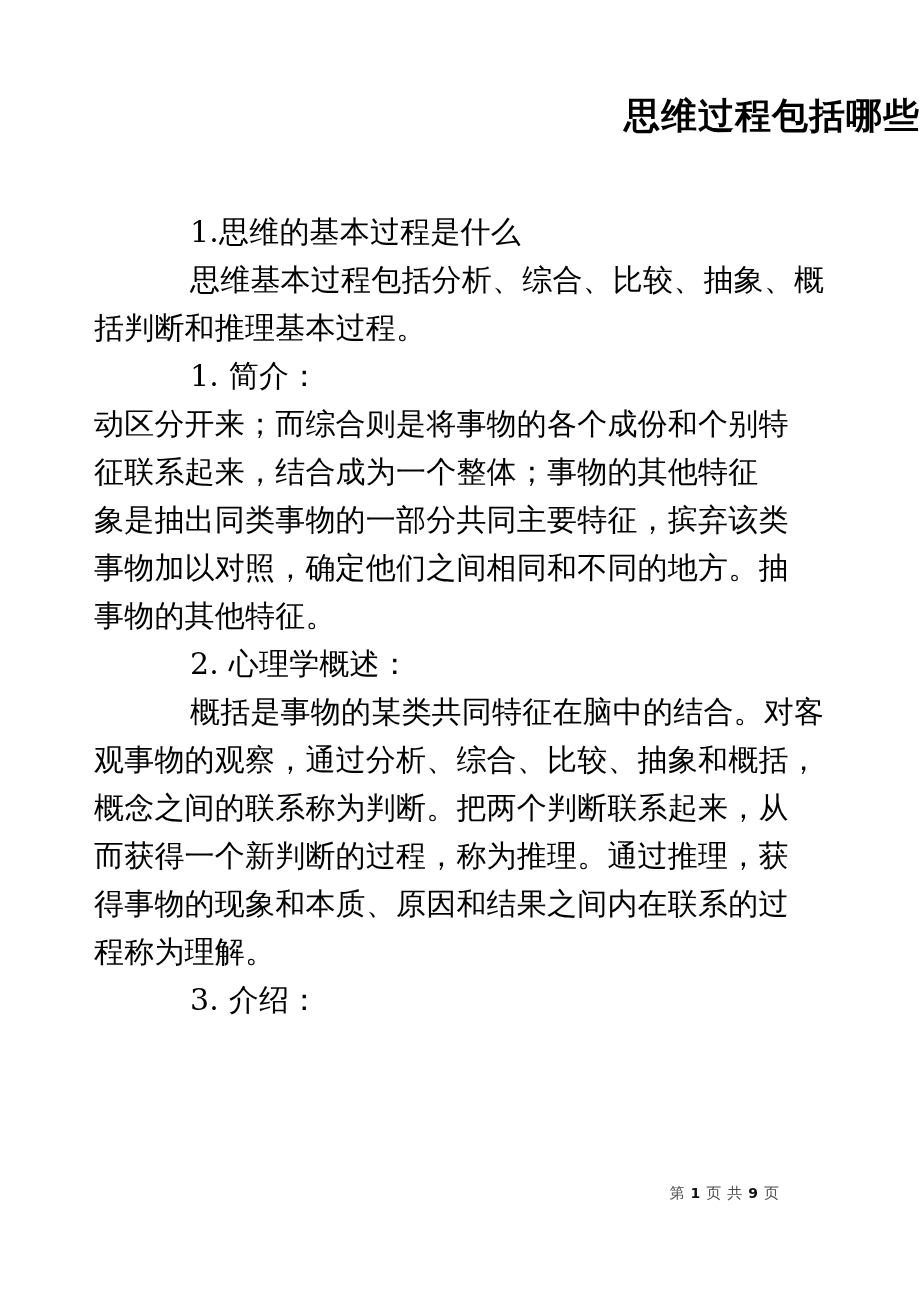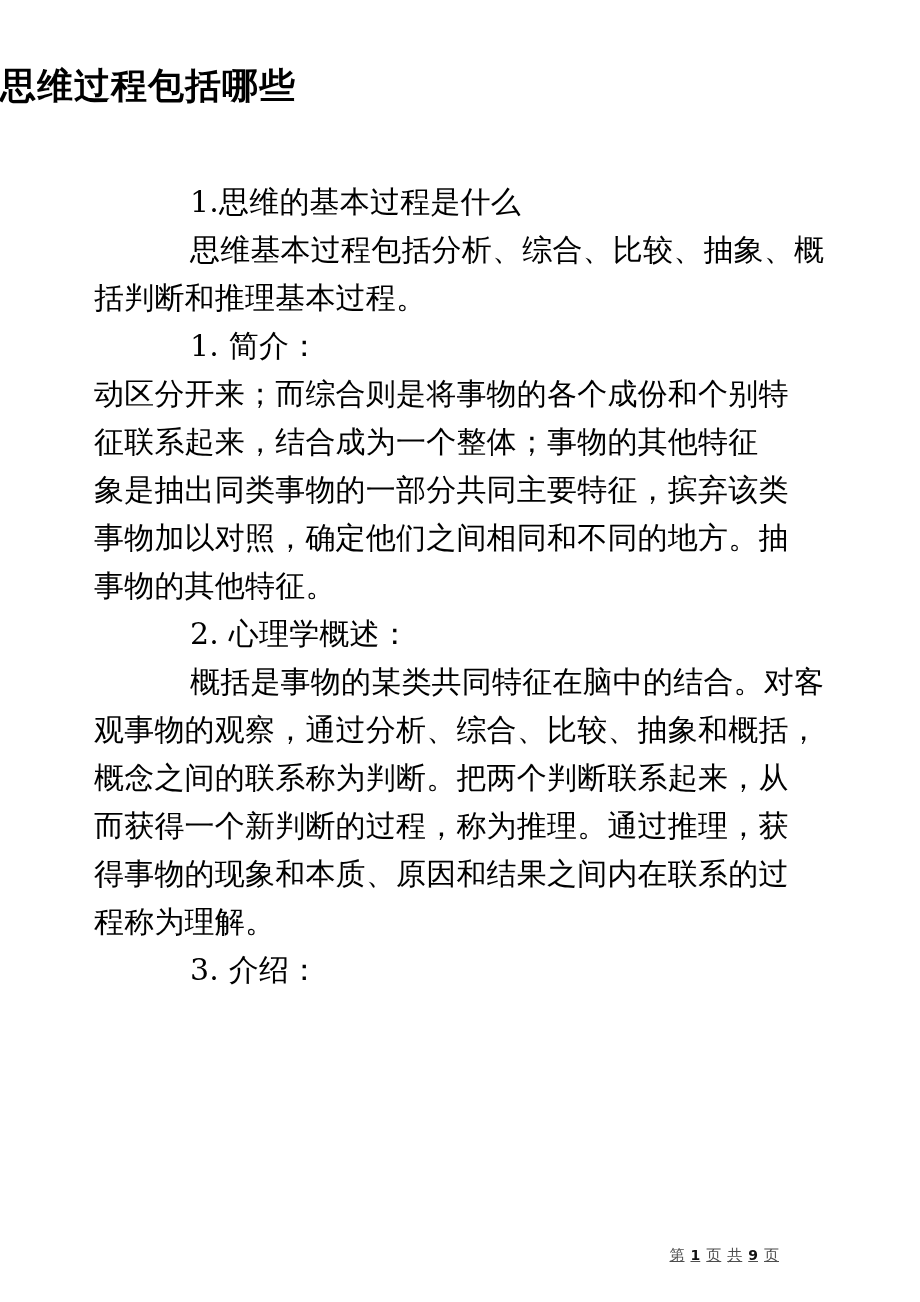--- a/index.html
+++ b/index.html
@@ -15,24 +15,24 @@
     font-family: "DejaVu Serif", "Liberation Serif", serif;
     color: #1f1f1f;
   }
   .page {
     position: absolute;
     inset: 0;
     background: #ffffff;
   }
   .doc-title {
     margin: 0;
-    padding-top: 60px;
+    padding-top: 90px;
     height: 50px;
     line-height: 50px;
-    text-align: left;
+    text-align: right;
     font-size: 36px;
     font-weight: bold;
     letter-spacing: 1px;
     color: #000000;
     font-family: "DejaVu Serif", "Liberation Serif", serif;
   }
   .doc-body {
     margin-top: 68px;
     margin-left: 94px;
     width: 700px;
@@ -43,28 +43,27 @@
     font-size: 30px;
     letter-spacing: 0.2px;
     white-space: nowrap;
     color: #000000;
   }
   .line.ind {
     padding-left: 96px;
   }
   .doc-footer {
     position: absolute;
-    top: 1245px;
+    top: 1183px;
     right: 138px;
     height: 20px;
     line-height: 20px;
     font-size: 15px;
     color: #4d4d4d;
     white-space: nowrap;
-    text-decoration: underline;
   }
   .doc-footer span {
     margin: 0 3px;
   }
   .doc-footer .num {
     font-family: "DejaVu Sans", "Liberation Sans", sans-serif;
     font-weight: bold;
     color: #111111;
     font-size: 14px;
   }

